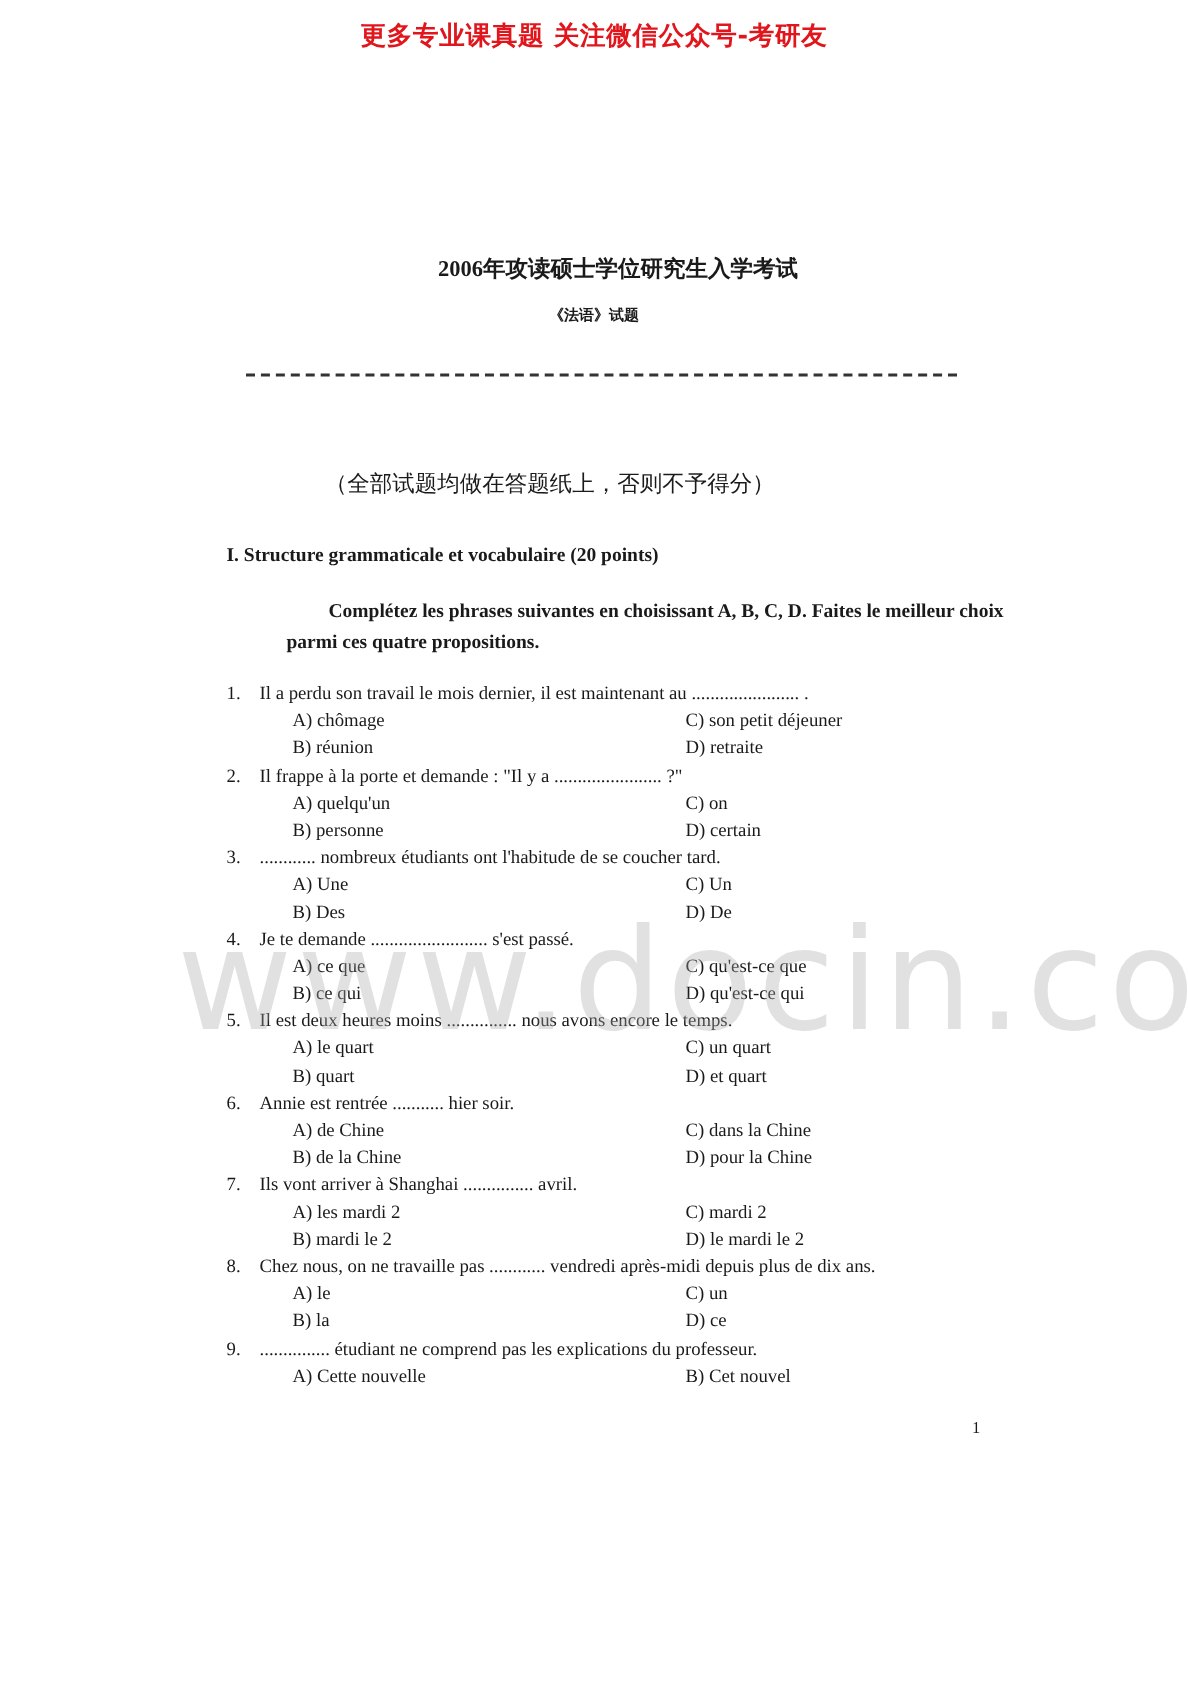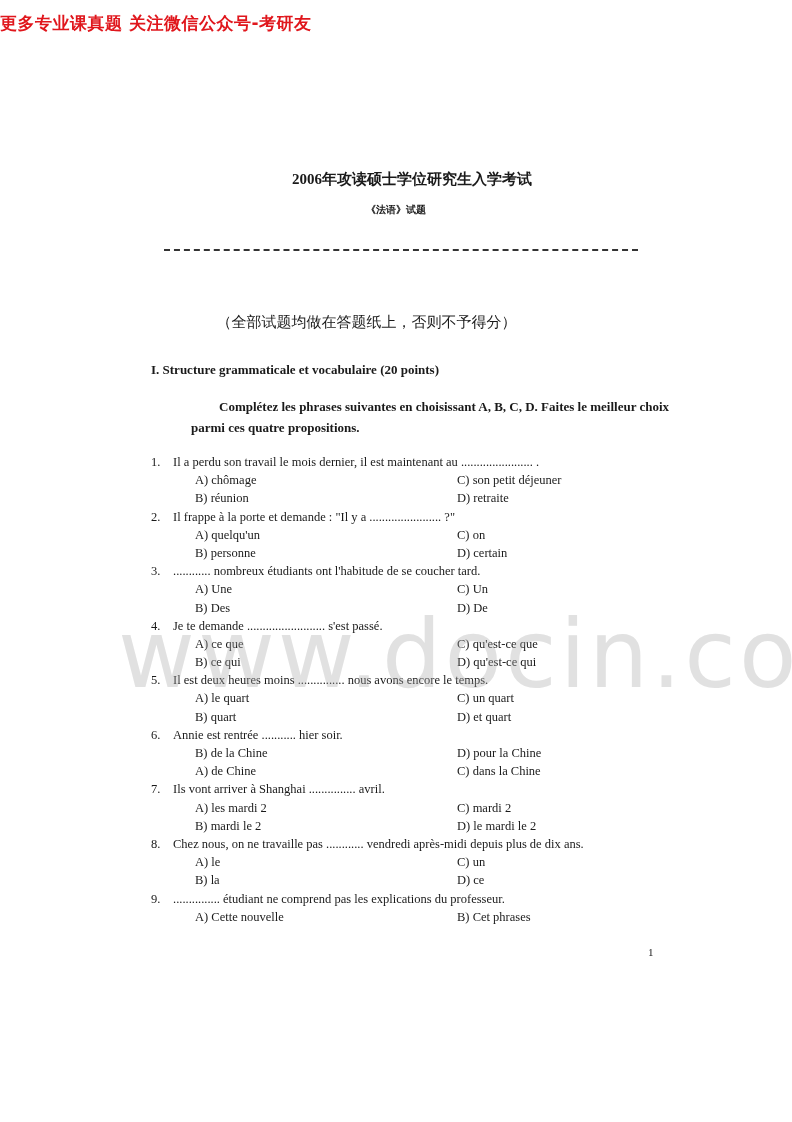--- a/index.html
+++ b/index.html
@@ -1,18 +1,18 @@
 <!DOCTYPE html>
 <html><head>
   <meta charset="utf-8">
   <style>
     html, body { margin: 0; padding: 0; background: #ffffff; }
     body { width: 792px; height: 1122px; position: relative; overflow: hidden;
            font-family: "Liberation Serif", "DejaVu Serif", serif; color: #1a1a1a; }
-    .banner { position: absolute; top: 12px; left: 0; width: 792px; 
+    .banner { position: absolute; top: 12px; left: 0; width: 792px; text-align: center;
               font-family: "DejaVu Sans", "Liberation Sans", sans-serif; font-weight: bold;
               font-size: 17px; color: #e0161c; letter-spacing: 0.5px; }
     .title1 { position: absolute; top: 170px; left: 0; width: 792px; text-align: center;
               font-size: 15px; font-weight: bold; margin-left: 16px; }
     .title2 { position: absolute; top: 203px; left: 0; width: 792px; text-align: center;
               font-size: 10px; font-weight: bold; }
     .dashline { position: absolute; top: 249px; left: 164px; width: 474px; height: 0;
                 border-top: 2px dashed #333; }
     .notice { position: absolute; top: 313px; left: 0; width: 733px; text-align: center;
               font-size: 15px; }
@@ -90,26 +90,26 @@
       <span class="opt-left">A) le quart</span>
       <span class="opt-right">C) un quart</span>
     </div>
   <div class="opt-row">
       <span class="opt-left">B) quart</span>
       <span class="opt-right">D) et quart</span>
     </div>
 
   <div class="q-stem"><span class="q-num">6.</span><span>Annie est rentrée ........... hier soir.</span></div>
   <div class="opt-row">
+      <span class="opt-left">A)   de Chine</span>
+      <span class="opt-right">C)   dans la Chine</span>
+    </div>
+  <div class="opt-row">
       <span class="opt-left">B)   de la Chine</span>
       <span class="opt-right">D)   pour la Chine</span>
-    </div>
-  <div class="opt-row">
-      <span class="opt-left">A)   de Chine</span>
-      <span class="opt-right">C)   dans la Chine</span>
     </div>
 
   <div class="q-stem"><span class="q-num">7.</span><span>Ils vont arriver à Shanghai ............... avril.</span></div>
   <div class="opt-row">
       <span class="opt-left">A) les mardi 2</span>
       <span class="opt-right">C) mardi 2</span>
     </div>
   <div class="opt-row">
       <span class="opt-left">B) mardi le 2</span>
       <span class="opt-right">D) le mardi le 2</span>
@@ -121,19 +121,19 @@
       <span class="opt-right">C) un</span>
     </div>
   <div class="opt-row">
       <span class="opt-left">B) la</span>
       <span class="opt-right">D) ce</span>
     </div>
 
   <div class="q-stem"><span class="q-num">9.</span><span>............... étudiant ne comprend pas les explications du professeur.</span></div>
   <div class="opt-row">
       <span class="opt-left">A) Cette nouvelle</span>
-      <span class="opt-right">B) Cet phrases</span>
+      <span class="opt-right">B) Cet nouvel</span>
     </div>
 </div>
 
 <div class="page-num">1</div>
 
 <div class="watermark">www.docin.com</div>
 
 </body></html>

